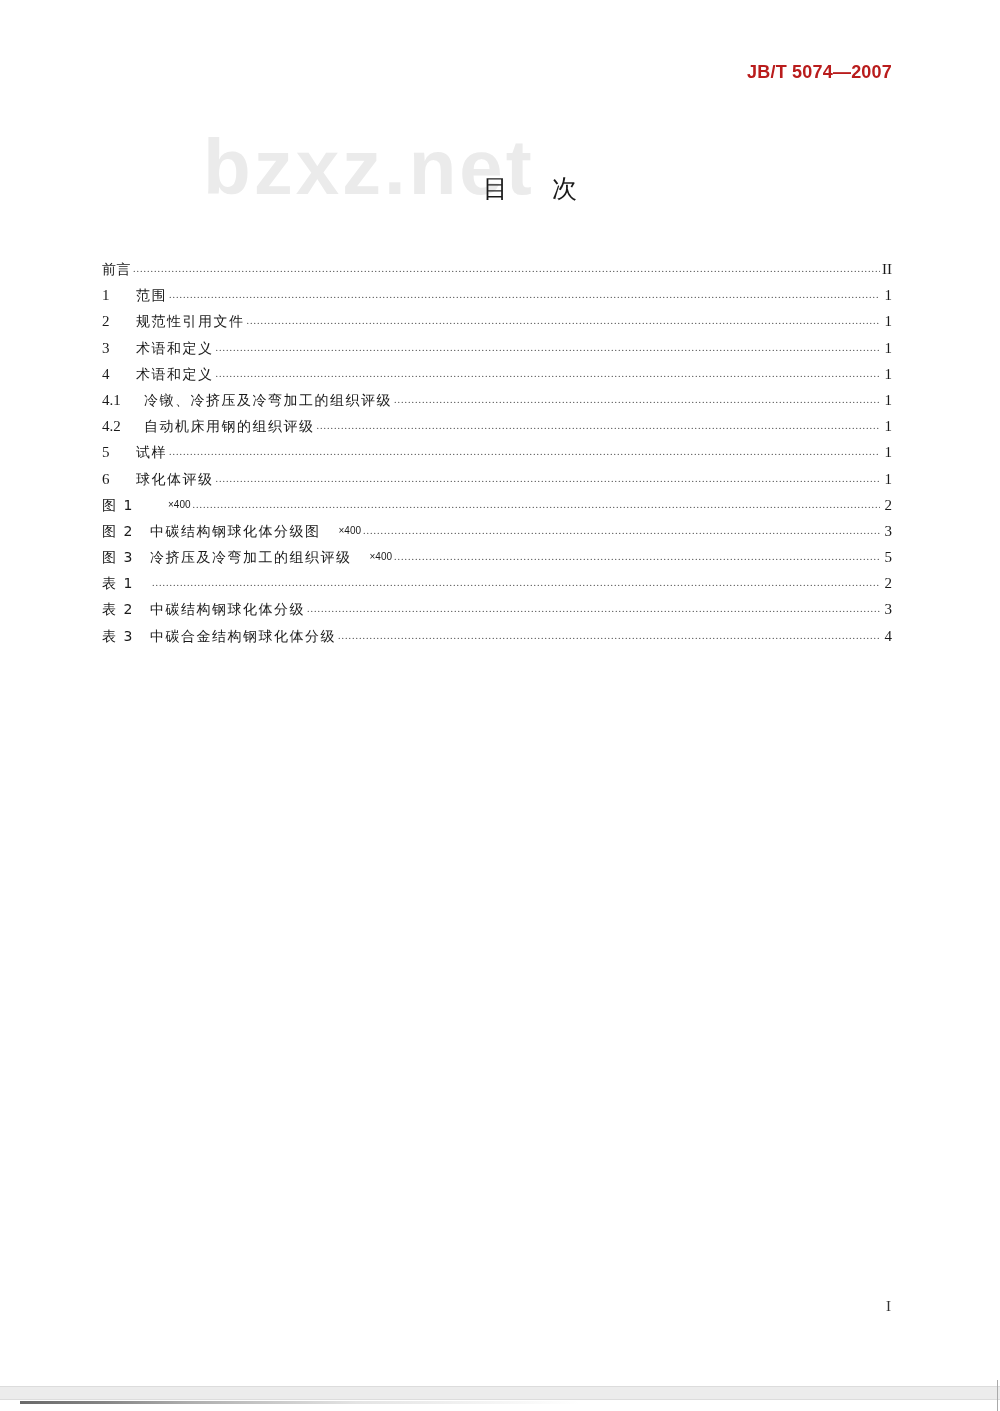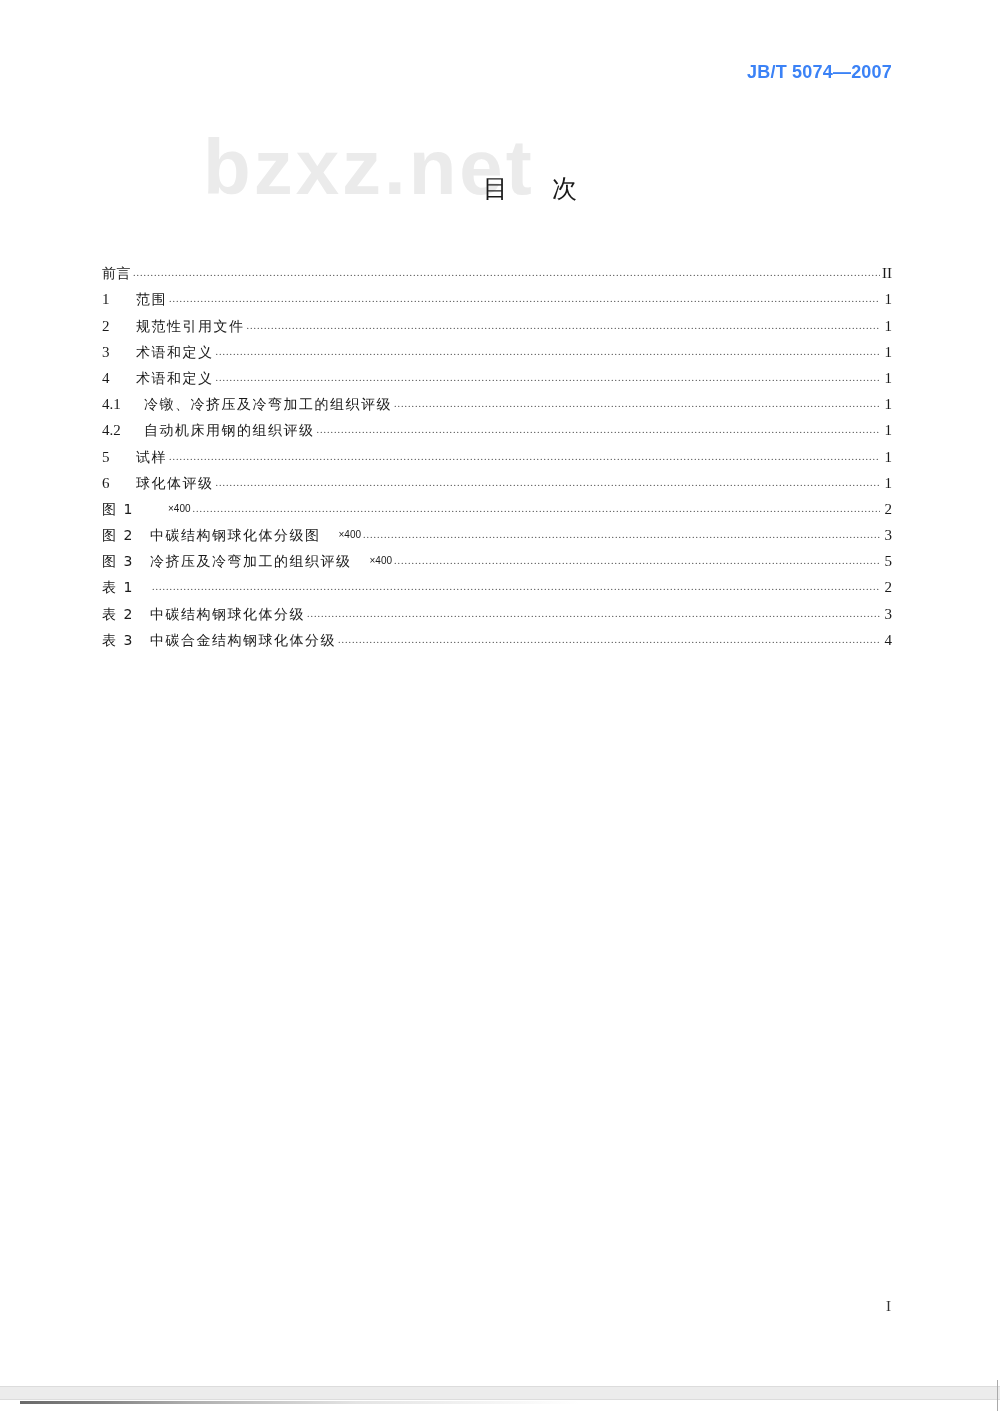--- a/index.html
+++ b/index.html
@@ -15,21 +15,21 @@
       font-family: "Liberation Serif", "DejaVu Serif", serif;
       color: #1a1a1a;
     }
     .std-code {
       position: absolute;
       top: 62px;
       right: 108px;
       font-family: "Liberation Sans", "DejaVu Sans", sans-serif;
       font-size: 18px;
       font-weight: bold;
-      color: #3b82f6;
+      color: #b91c1c;
       letter-spacing: 0.2px;
     }
     .watermark {
       position: absolute;
       top: 128px;
       left: 203px;
       font-family: "Liberation Sans", "DejaVu Sans", sans-serif;
       font-size: 78px;
       font-weight: bold;
       color: #ebebeb;
@@ -51,21 +51,21 @@
     }
     .toc {
       position: absolute;
       top: 258px;
       left: 102px;
       width: 790px;
       z-index: 1;
     }
     .toc-row {
       display: flex;
-      align-items: flex-end;
+      align-items: flex-start;
       height: 26.2px;
       font-size: 15px;
       line-height: 22px;
       white-space: nowrap;
     }
     .toc-num {
       display: inline-block;
       min-width: 28px;
       margin-right: 6px;
     }

